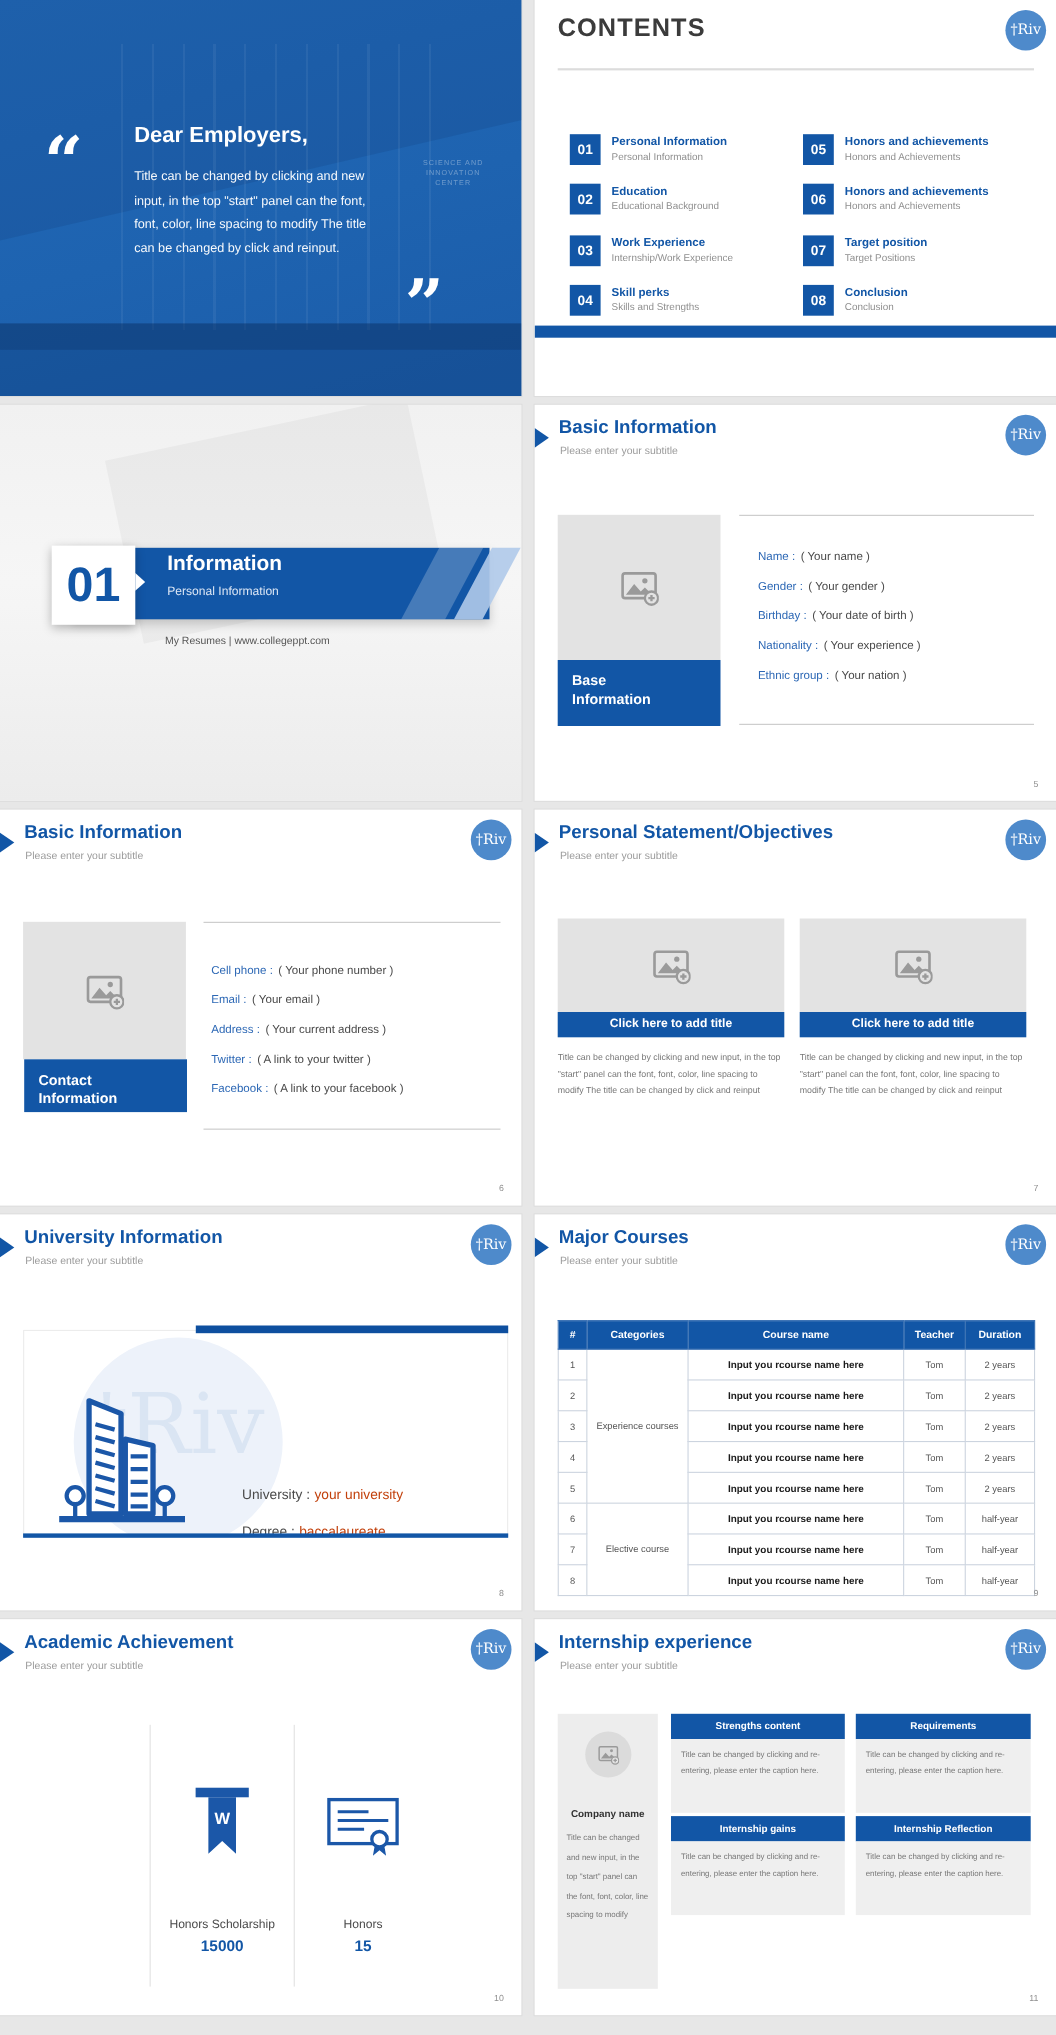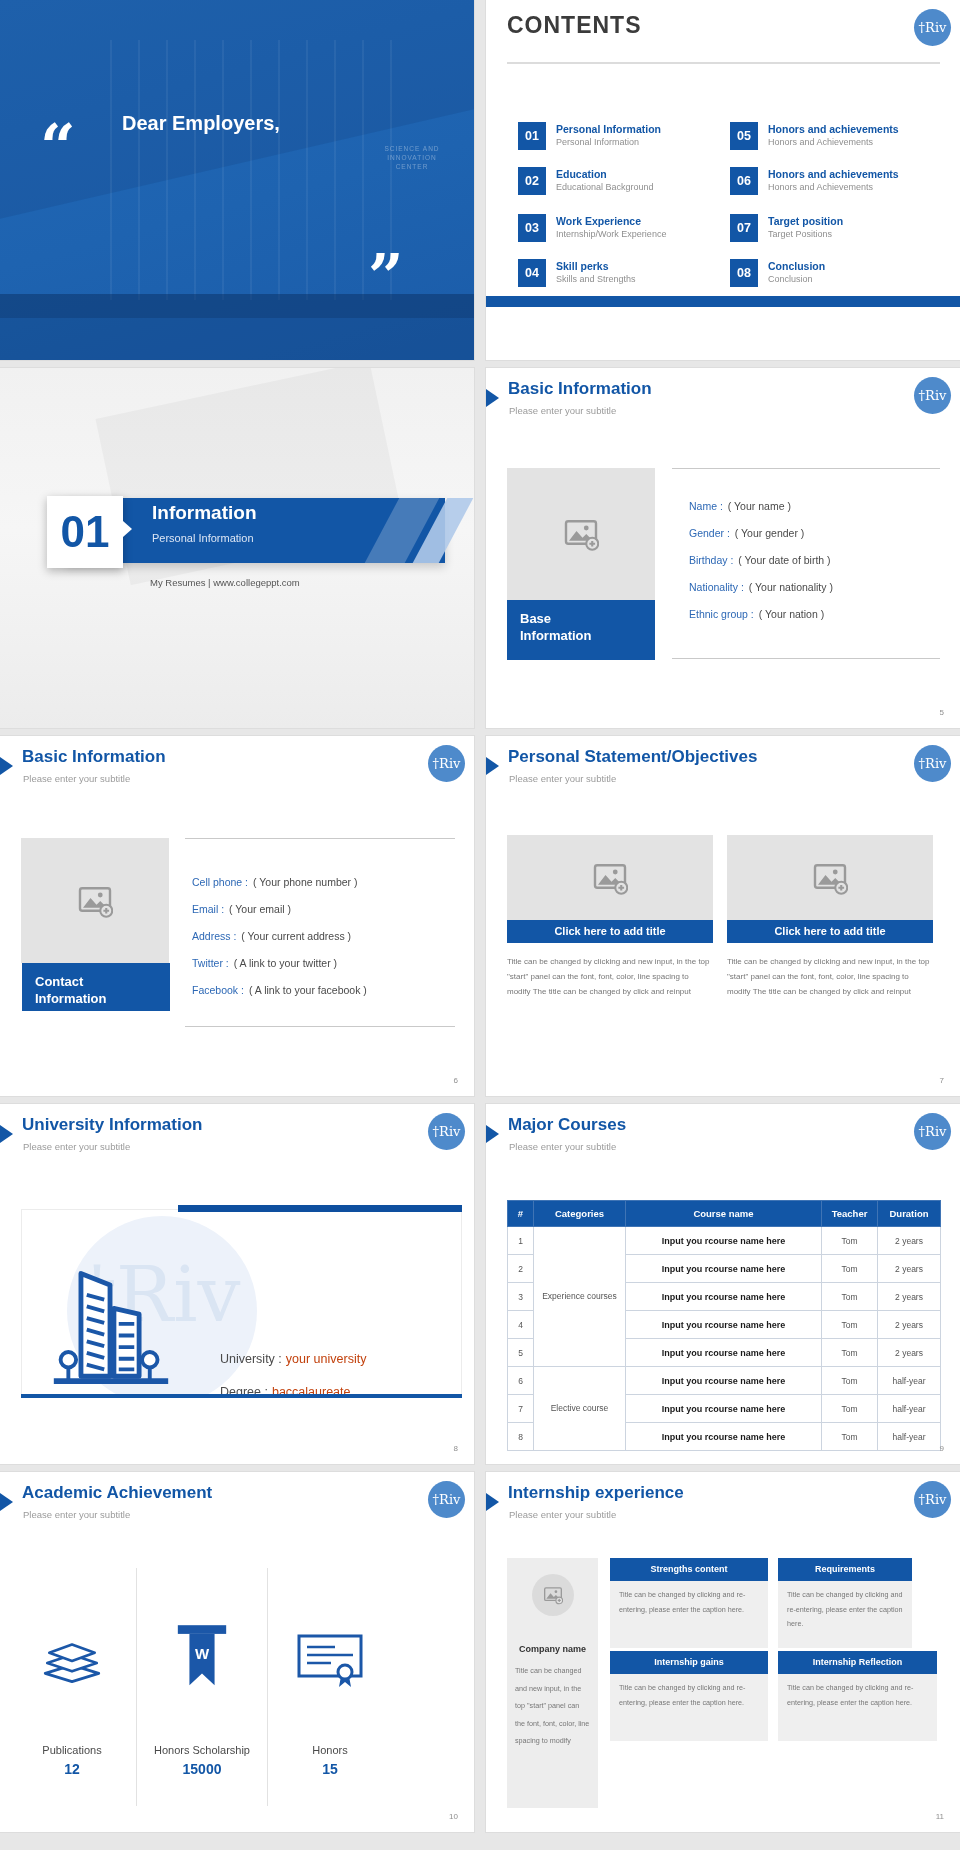--- a/index.html
+++ b/index.html
@@ -105,21 +105,21 @@
   .stat-value{margin-top:5px;font-size:14px;font-weight:bold;color:#1256a6;}
   .medal-wrap{position:relative;width:58px;height:78px;}
   .medal-letter{position:absolute;left:0;top:24px;width:100%;text-align:center;color:#fff;font-weight:bold;font-size:15px;}
 
   
   .co-panel{position:absolute;left:21px;top:86px;width:91px;height:250px;background:#ededed;}
   .co-circle{width:42px;height:42px;border-radius:50%;background:#dbdbdb;margin:16px auto 0;display:flex;align-items:center;justify-content:center;}
   .co-name{margin-top:28px;text-align:center;font-size:9px;font-weight:bold;color:#333;}
   .co-cap{margin:8px 8px 0;font-size:7.2px;line-height:17.5px;color:#777;}
   .in-card{position:absolute;width:158px;}
-  #in-card-0{left:124px;top:86px;} #in-card-1{left:292px;top:86px;width:134px;}
+  #in-card-0{left:124px;top:86px;} #in-card-1{left:292px;top:86px;width:159px;}
   #in-card-2{left:124px;top:179px;} #in-card-3{left:292px;top:179px;width:159px;}
   .in-card-h{height:23px;background:#1256a6;color:#fff;font-size:9px;font-weight:bold;text-align:center;line-height:23px;}
   .in-card-b{height:67px;background:#efefef;padding:7px 9px;box-sizing:border-box;font-size:7.2px;line-height:14.5px;color:#777;}
 </style>
 </head>
 <body>
 
 <svg width="0" height="0" style="position:absolute" aria-hidden="true">
   <defs>
     <symbol id="img-ph" viewBox="0 0 24 24">
@@ -165,20 +165,26 @@
     <div class="cover-glass"></div>
     <div class="cover-band"></div>
     <div class="cover-bottom"></div>
     <div class="cover-caption">
       <div>SCIENCE AND</div>
       <div>INNOVATION</div>
       <div>CENTER</div>
     </div>
     <div class="cover-quote" id="quote-open">“</div>
     <div class="cover-title">Dear Employers,</div>
+    <div class="cover-body">
+      <div>Title can be changed by clicking and new</div>
+      <div>input, in the top "start" panel can the font,</div>
+      <div>font, color, line spacing to modify The title</div>
+      <div>can be changed by click and reinput.</div>
+    </div>
     <div class="cover-quote" id="quote-close">”</div>
   </div>
 
   <div class="slide" id="s-contents">
     <div class="contents-title">CONTENTS</div>
     <div class="logo">
         <span>†Riv</span>
       </div>
     <div class="contents-line"></div>
     <div class="ct-item" id="ct-0">
@@ -269,21 +275,21 @@
     </div>
     <div class="photo-label" style="left:21px;top:232px;width:148px;height:60px;">
       <div>Base</div>
       <div>Information</div>
     </div>
     <div class="hline" style="left:186px;top:100px;width:268px;"></div>
     <div class="fields" style="left:192px;top:132px;margin-left:11px;">
       <div class="field"><span class="f-label">Name :</span><span class="f-value">( Your name )</span></div>
       <div class="field"><span class="f-label">Gender :</span><span class="f-value">( Your gender )</span></div>
       <div class="field"><span class="f-label">Birthday :</span><span class="f-value">( Your date of birth )</span></div>
-      <div class="field"><span class="f-label">Nationality :</span><span class="f-value">( Your nationality )</span></div>
+      <div class="field"><span class="f-label">Nationality :</span><span class="f-value">( Your experience )</span></div>
       <div class="field"><span class="f-label">Ethnic group :</span><span class="f-value">( Your nation )</span></div>
     </div>
     <div class="hline" style="left:186px;top:290px;width:268px;"></div>
     <div class="pagenum">5</div>
   </div>
 
   <div class="slide" id="s-contact">
     <div class="sec-arrow"></div>
     <div class="hdr-title">Basic Information</div>
     <div class="hdr-sub">Please enter your subtitle</div>
@@ -441,29 +447,20 @@
 
   <div class="slide" id="s-achievement">
     <div class="sec-arrow"></div>
     <div class="hdr-title">Academic Achievement</div>
     <div class="hdr-sub">Please enter your subtitle</div>
     <div class="logo">
         <span>†Riv</span>
       </div>
     <div class="vdiv" id="vdiv-0"></div>
     <div class="vdiv" id="vdiv-1"></div>
-    <div class="stat" id="stat-0">
-      <div class="stat-iconwrap">
-          <svg width="66" height="56">
-            <use href="#books"></use>
-          </svg>
-        </div>
-      <div class="stat-label">Publications</div>
-      <div class="stat-value">12</div>
-    </div>
     <div class="stat" id="stat-1">
       <div class="stat-iconwrap">
         <div class="medal-wrap">
           <svg width="58" height="78">
               <use href="#medal"></use>
             </svg>
           <div class="medal-letter">W</div>
         </div>
       </div>
       <div class="stat-label">Honors Scholarship</div>

